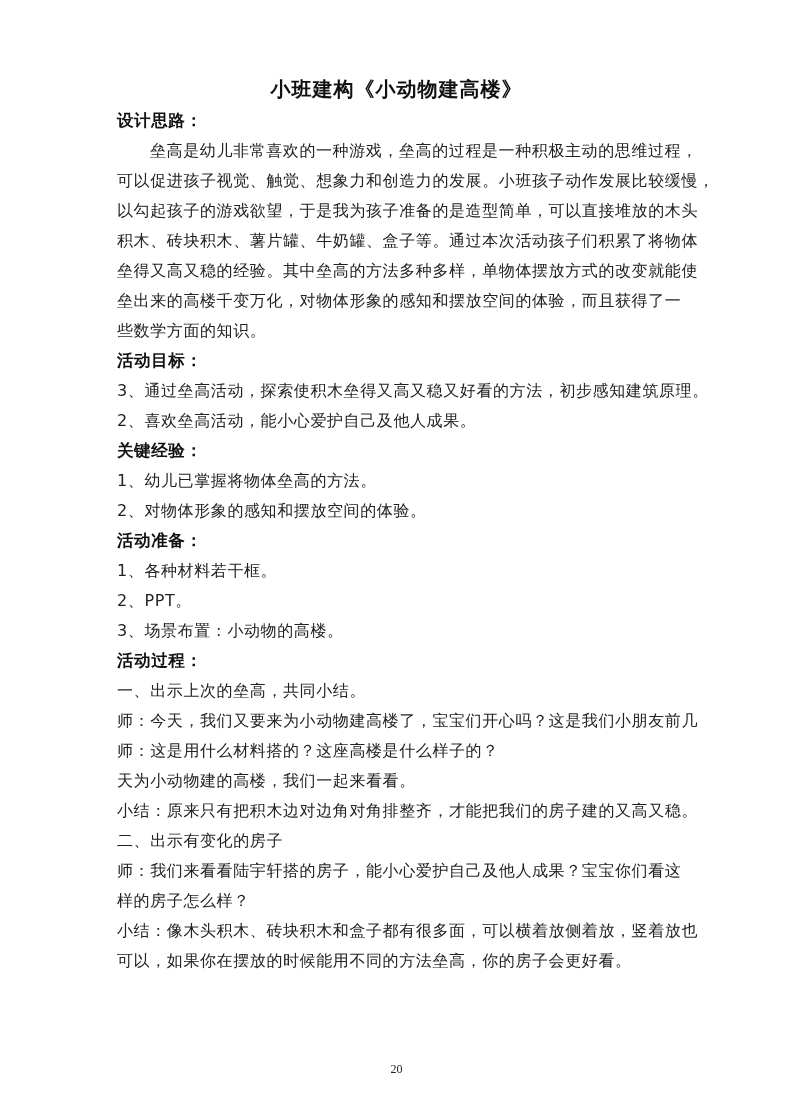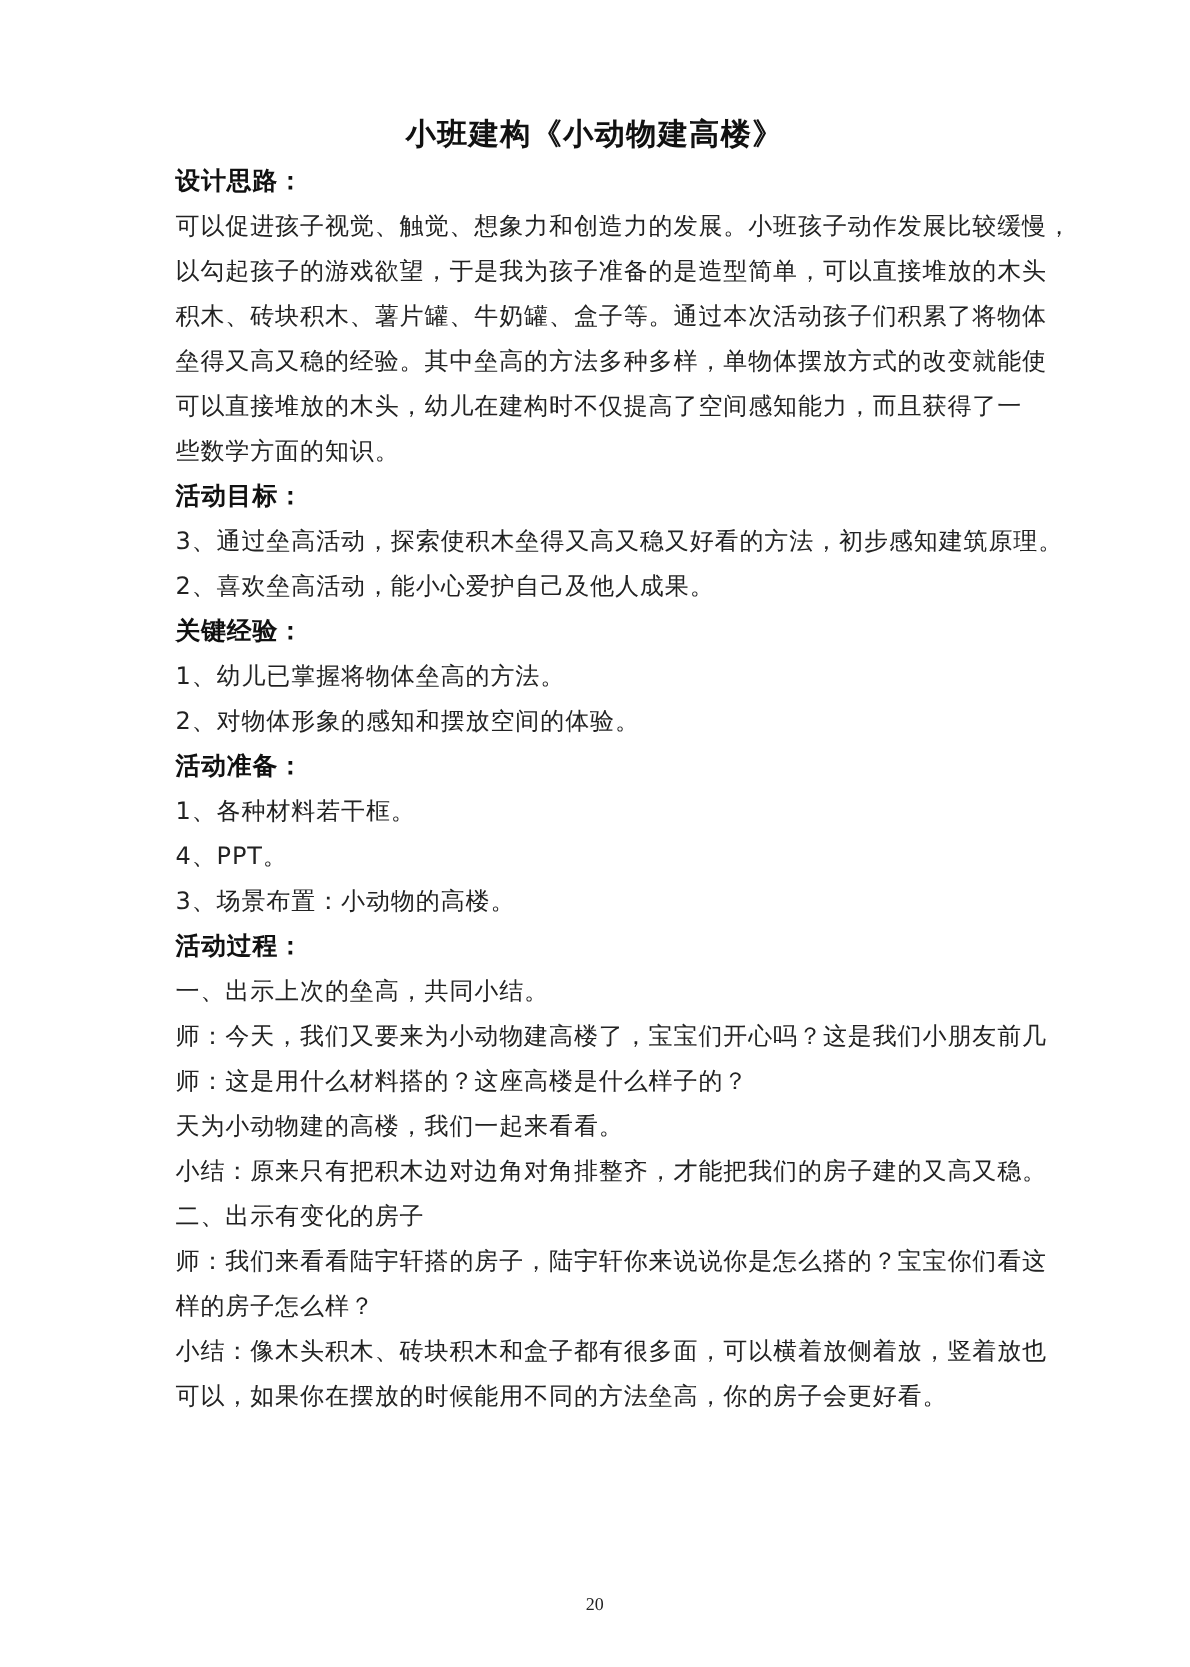--- a/index.html
+++ b/index.html
@@ -18,47 +18,48 @@
               font-family: "Liberation Serif", serif; font-size: 12px; color: #222; margin-top: 46px; }
   </style>
 </head>
 <body>
 
 <div class="page">
   <div class="title">小班建构《小动物建高楼》</div>
 
   <div class="content">
     <div class="line heading">设计思路：</div>
+    <div class="line indent">垒高是幼儿非常喜欢的一种游戏，垒高的过程是一种积极主动的思维过程，</div>
     <div class="line">可以促进孩子视觉、触觉、想象力和创造力的发展。小班孩子动作发展比较缓慢，</div>
     <div class="line">以勾起孩子的游戏欲望，于是我为孩子准备的是造型简单，可以直接堆放的木头</div>
     <div class="line">积木、砖块积木、薯片罐、牛奶罐、盒子等。通过本次活动孩子们积累了将物体</div>
     <div class="line">垒得又高又稳的经验。其中垒高的方法多种多样，单物体摆放方式的改变就能使</div>
-    <div class="line">可以直接堆放的木头，幼儿在建构时不仅提高了空间感知能力，而且获得了一</div>
+    <div class="line">垒出来的高楼千变万化，对物体形象的感知和摆放空间的体验，而且获得了一</div>
     <div class="line">些数学方面的知识。</div>
 
     <div class="line heading">活动目标：</div>
     <div class="line">3、通过垒高活动，探索使积木垒得又高又稳又好看的方法，初步感知建筑原理。</div>
     <div class="line">2、喜欢垒高活动，能小心爱护自己及他人成果。</div>
 
     <div class="line heading">关键经验：</div>
     <div class="line">1、幼儿已掌握将物体垒高的方法。</div>
     <div class="line">2、对物体形象的感知和摆放空间的体验。</div>
 
     <div class="line heading">活动准备：</div>
     <div class="line">1、各种材料若干框。</div>
-    <div class="line">4、PPT。</div>
+    <div class="line">2、PPT。</div>
     <div class="line">3、场景布置：小动物的高楼。</div>
 
     <div class="line heading">活动过程：</div>
     <div class="line">一、出示上次的垒高，共同小结。</div>
     <div class="line">师：今天，我们又要来为小动物建高楼了，宝宝们开心吗？这是我们小朋友前几</div>
     <div class="line">师：这是用什么材料搭的？这座高楼是什么样子的？</div>
     <div class="line">天为小动物建的高楼，我们一起来看看。</div>
     <div class="line">小结：原来只有把积木边对边角对角排整齐，才能把我们的房子建的又高又稳。</div>
     <div class="line">二、出示有变化的房子</div>
-    <div class="line">师：我们来看看陆宇轩搭的房子，陆宇轩你来说说你是怎么搭的？宝宝你们看这</div>
+    <div class="line">师：我们来看看陆宇轩搭的房子，能小心爱护自己及他人成果？宝宝你们看这</div>
     <div class="line">样的房子怎么样？</div>
     <div class="line">小结：像木头积木、砖块积木和盒子都有很多面，可以横着放侧着放，竖着放也</div>
     <div class="line">可以，如果你在摆放的时候能用不同的方法垒高，你的房子会更好看。</div>
   </div>
 
   <div class="footer">20</div>
 </div>
 
 </body></html>

